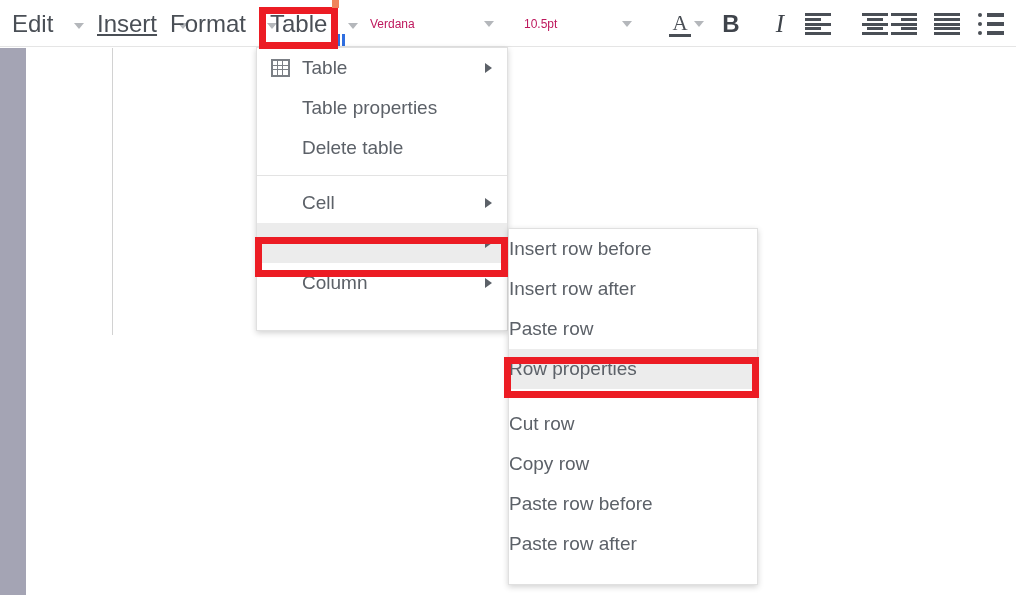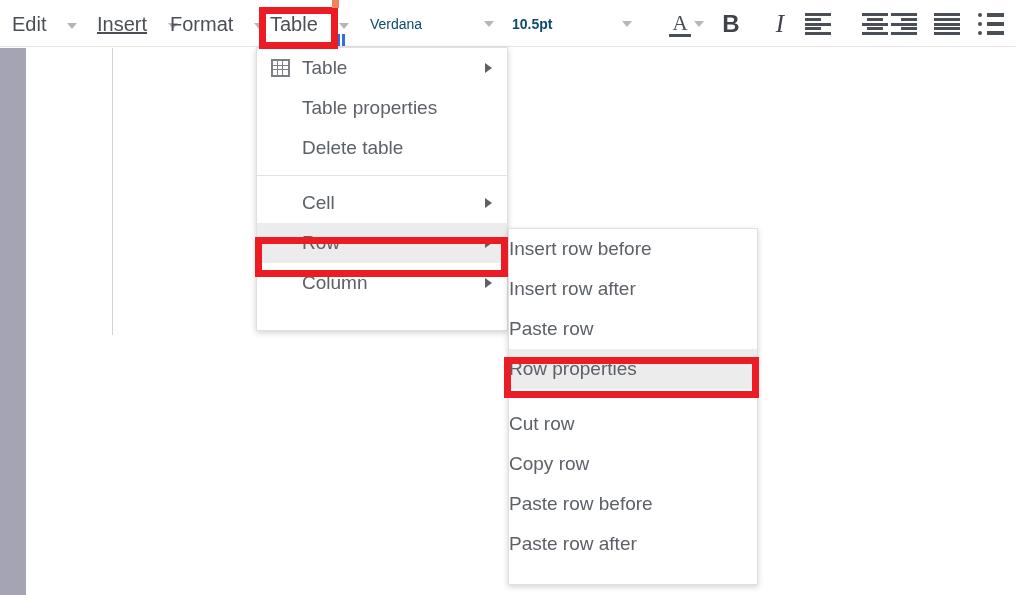--- a/index.html
+++ b/index.html
@@ -36,21 +36,21 @@
   }
 
   .menubar-item {
     position: absolute;
     top: 9px;
     height: 30px;
     display: flex;
     align-items: center;
     gap: 21px;
     color: #4a4f56;
-    font-size: 20px;
+    font-size: 24px;
     line-height: 1;
     cursor: default;
     white-space: nowrap;
   }
 
   .caret {
     width: 0;
     height: 0;
     border-left: 5px solid transparent;
     border-right: 5px solid transparent;
@@ -68,22 +68,22 @@
     border-right: 5px solid transparent;
     border-top: 6px solid #b4b7bb;
   }
 
   .toolbar-label {
     position: absolute;
     top: 9px;
     height: 30px;
     display: flex;
     align-items: center;
-    color: #0c4a6e;
-    font-size: 14px;
+    color: #be185d;
+    font-size: 12px;
     line-height: 1;
     white-space: nowrap;
   }
 
   
   #font-color-control {
     position: absolute;
     left: 667px;
     top: 12px;
     width: 26px;
@@ -362,21 +362,21 @@
     <div class="menubar-item" style="left:270px;">
       <span>Table</span>
       <span class="caret"></span>
     </div>
 
     <div class="toolbar-label" style="left:370px;">
       <span>Verdana</span>
     </div>
     <div class="toolbar-sep-caret" style="left:484px;"></div>
 
-    <div class="toolbar-label" style="left:512px;font-weight:bold;">
+    <div class="toolbar-label" style="left:524px;">
       <span>10.5pt</span>
     </div>
     <div class="toolbar-sep-caret" style="left:622px;"></div>
 
     <div id="font-color-control">
       <span class="glyphA">A</span>
       <span class="underline-bar"></span>
     </div>
     <div class="toolbar-sep-caret" style="left:694px;"></div>
 
@@ -471,21 +471,20 @@
     </div>
 
     <div class="menu-sep"></div>
 
     <div class="menu-item">
       <span class="mi-label">Cell</span>
       <span class="mi-arrow"></span>
     </div>
 
     <div class="menu-item highlighted">
-      <span class="mi-label">Row</span>
       <span class="mi-arrow"></span>
     </div>
 
     <div class="menu-item">
       <span class="mi-label">Column</span>
       <span class="mi-arrow"></span>
     </div>
   </div>
 
   <div id="row-submenu" class="menu-panel">

